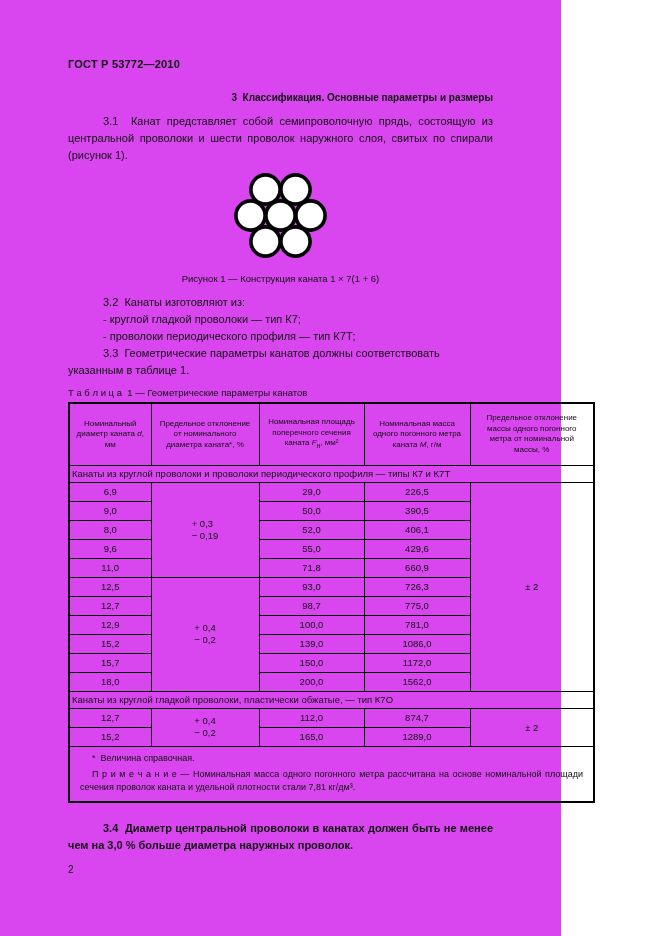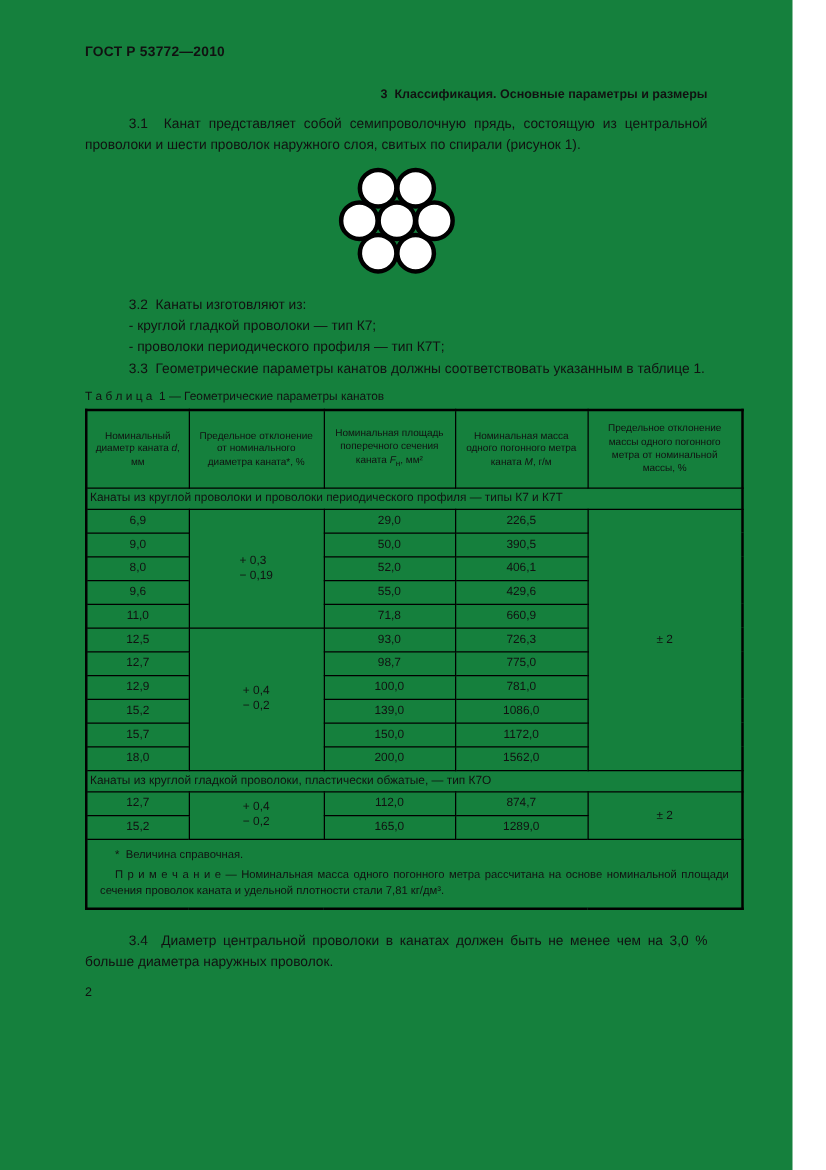--- a/index.html
+++ b/index.html
@@ -4,23 +4,23 @@
 <style>
   * { margin: 0; padding: 0; box-sizing: border-box; }
   html, body { background: #ffffff; }
   body {
     width: 661px; height: 936px;
     font-family: "Liberation Sans", sans-serif;
     color: #111;
     overflow: hidden;
   }
   .page {
-    width: 634px; height: 936px;
-    padding: 36px 68px 0 68px;
-    background: #15803d;
+    width: 561px; height: 936px;
+    padding: 58px 68px 0 68px;
+    background: #d946ef;
     position: relative;
   }
   .doc-number {
     font-size: 11px; font-weight: bold; letter-spacing: 0.2px;
   }
   .section-heading {
     margin: 22px 0 0 35px;
     font-size: 10px; font-weight: bold; text-align: right;
   }
   .para {
@@ -69,21 +69,21 @@
     height: 19px; padding: 0 2px;
   }
   .tolwrap { display: inline-block; text-align: left; font-size: 9.5px; line-height: 12px; }
   td.footnote-cell {
     padding: 5px 10px 7px 10px;
     font-size: 9px; line-height: 13px;
     text-align: left; vertical-align: top;
   }
   .footnote-star { text-indent: 12px; }
   .note-para { margin-top: 3px; text-indent: 12px; text-align: justify; }
-  .para-34 { margin-top: 17px; }
+  .para-34 { margin-top: 17px; font-weight: bold; }
   .page-number {
     margin-top: 10px;
     font-size: 10px;
   }
   i { font-style: italic; }
   sub { font-size: 6.5px; }
 </style>
 </head>
 <body>
 
@@ -100,20 +100,21 @@
       <g fill="#fff" stroke="#000" stroke-width="3.6">
         <circle cx="33.5" cy="17.5" r="14.6"></circle>
         <circle cx="63.5" cy="17.5" r="14.6"></circle>
         <circle cx="18.5" cy="43.5" r="14.6"></circle>
         <circle cx="48.5" cy="43.5" r="14.6"></circle>
         <circle cx="78.5" cy="43.5" r="14.6"></circle>
         <circle cx="33.5" cy="69.5" r="14.6"></circle>
         <circle cx="63.5" cy="69.5" r="14.6"></circle>
       </g>
     </svg>
+    <div class="figure-caption">Рисунок 1 — Конструкция каната 1 × 7(1 + 6)</div>
   </div>
 
   <div style="margin-top:10px;">
     <div class="line">3.2&nbsp; Канаты изготовляют из:</div>
     <div class="line">- круглой гладкой проволоки — тип К7;</div>
     <div class="line">- проволоки периодического профиля — тип К7Т;</div>
     <div class="line">3.3&nbsp; Геометрические параметры канатов должны соответствовать указанным в таблице 1.</div>
   </div>
 
   <div class="table-caption">Т а б л и ц а&nbsp; 1 — Геометрические параметры канатов</div>

